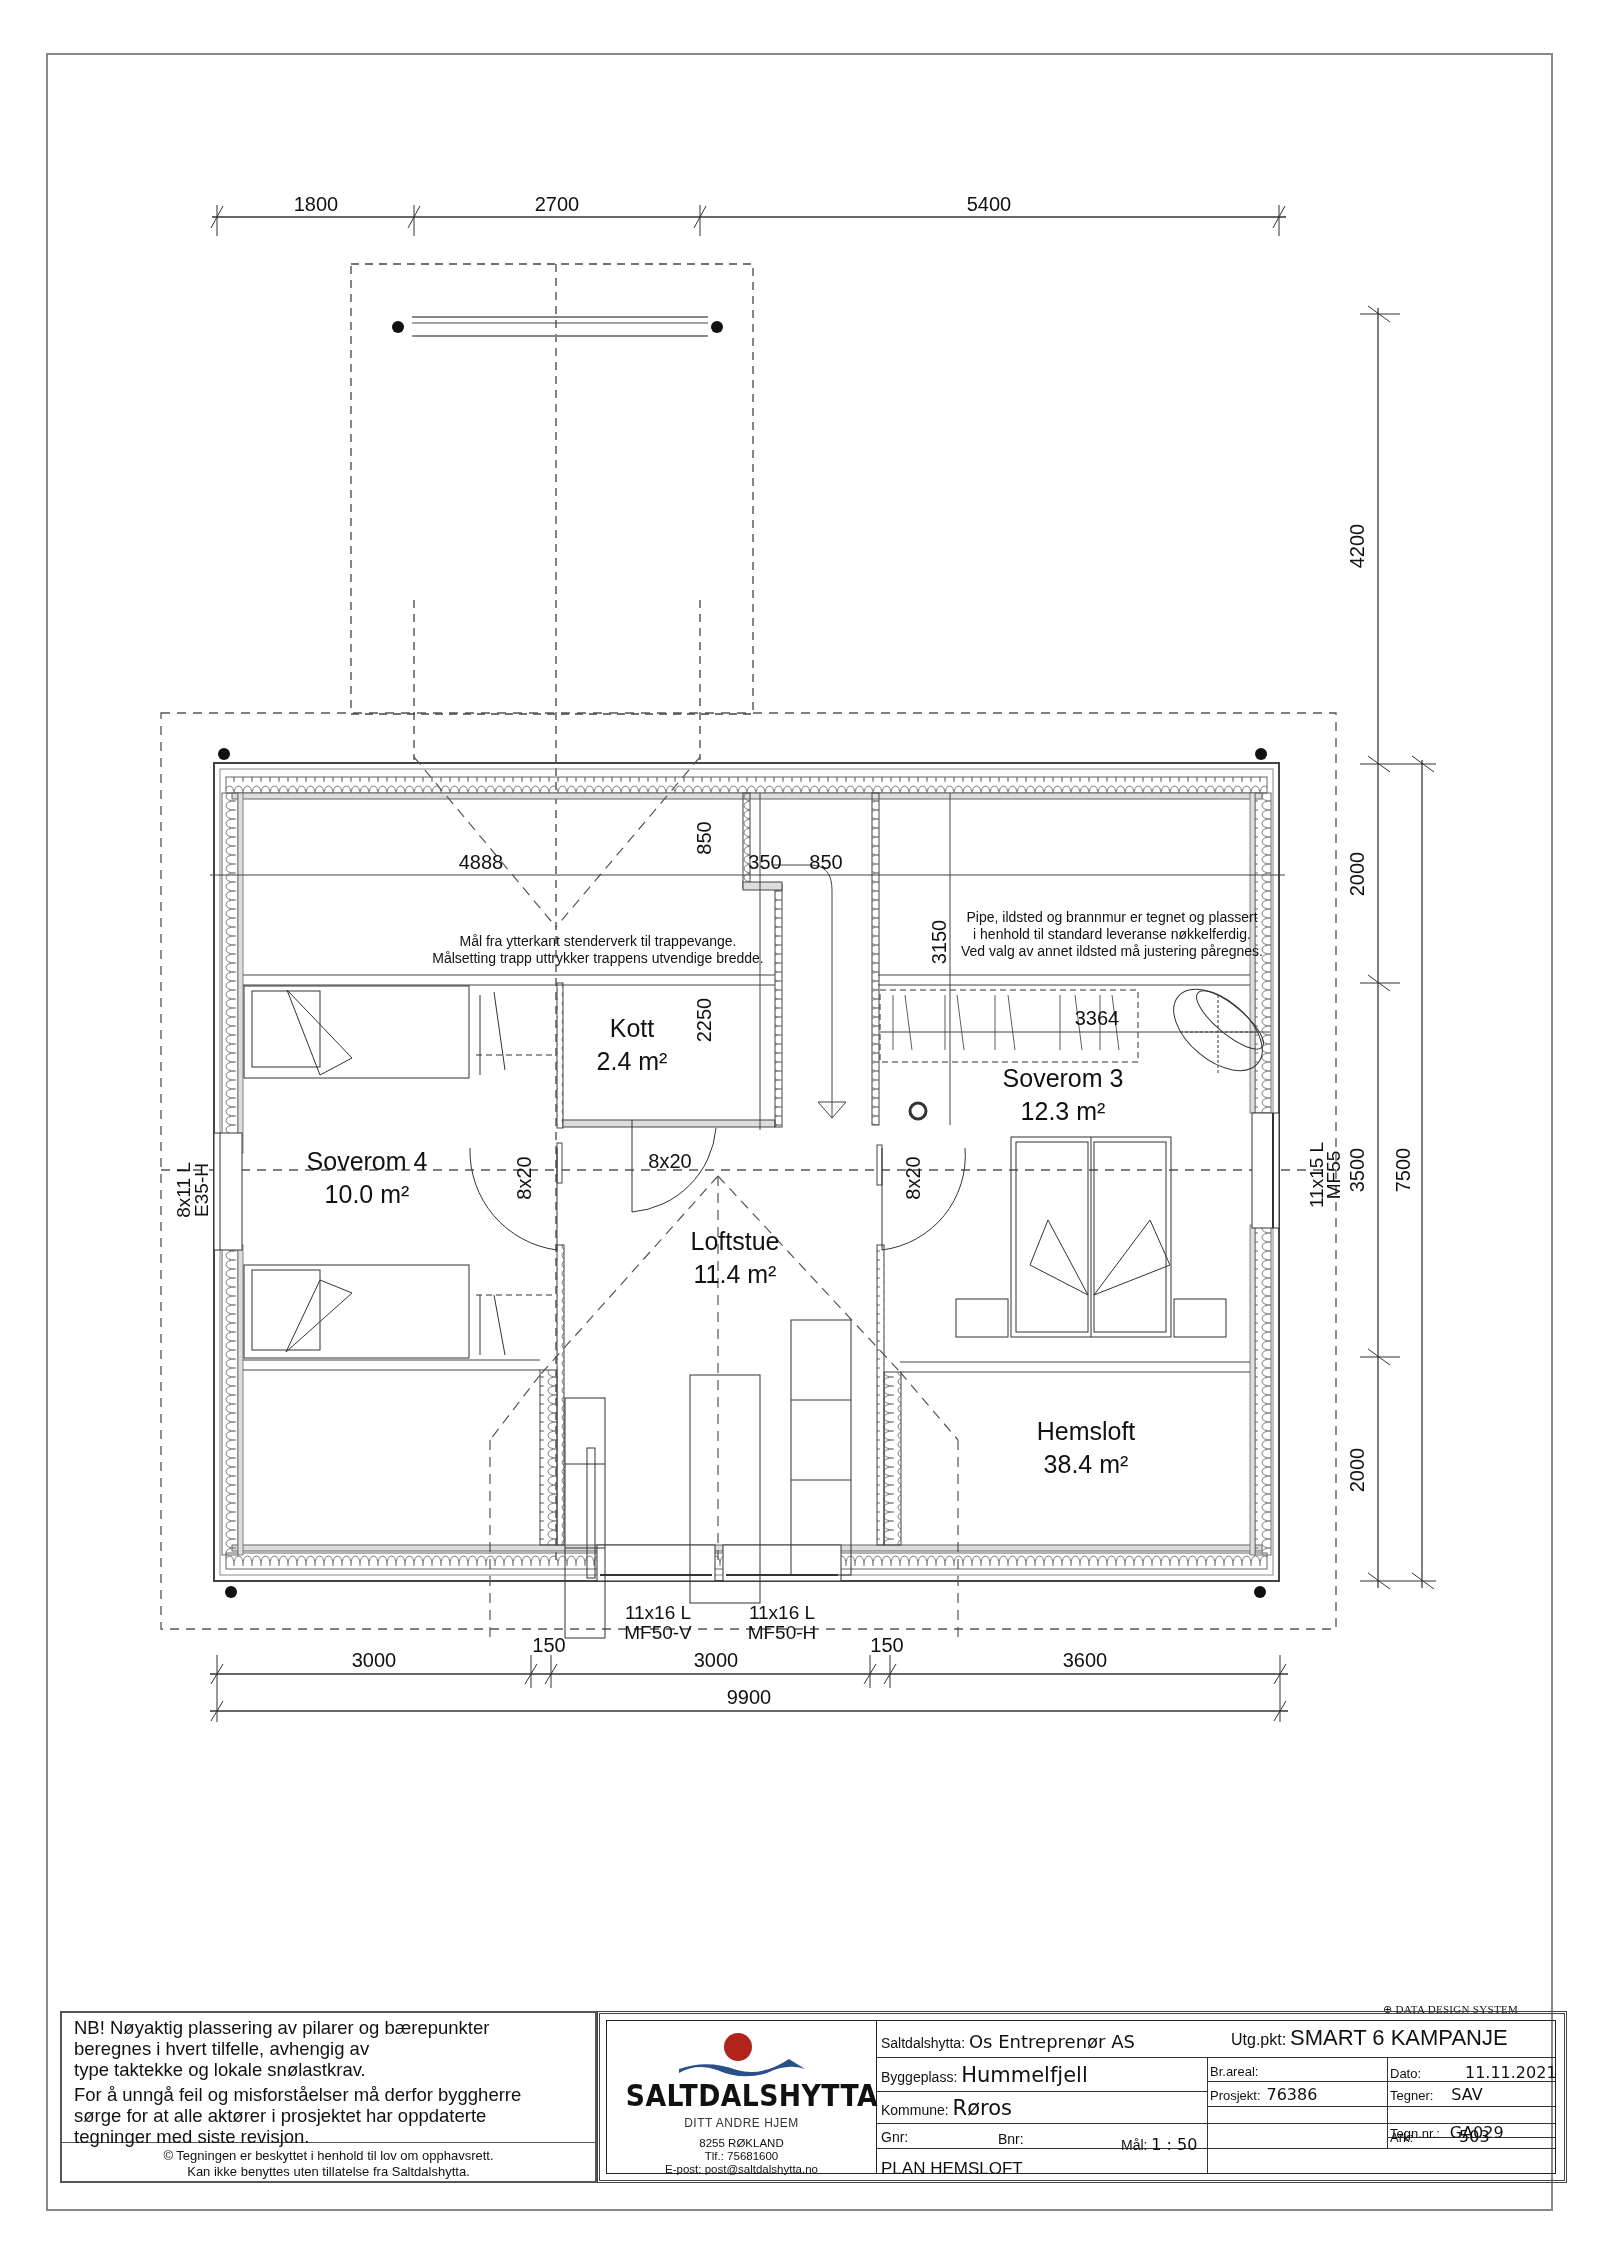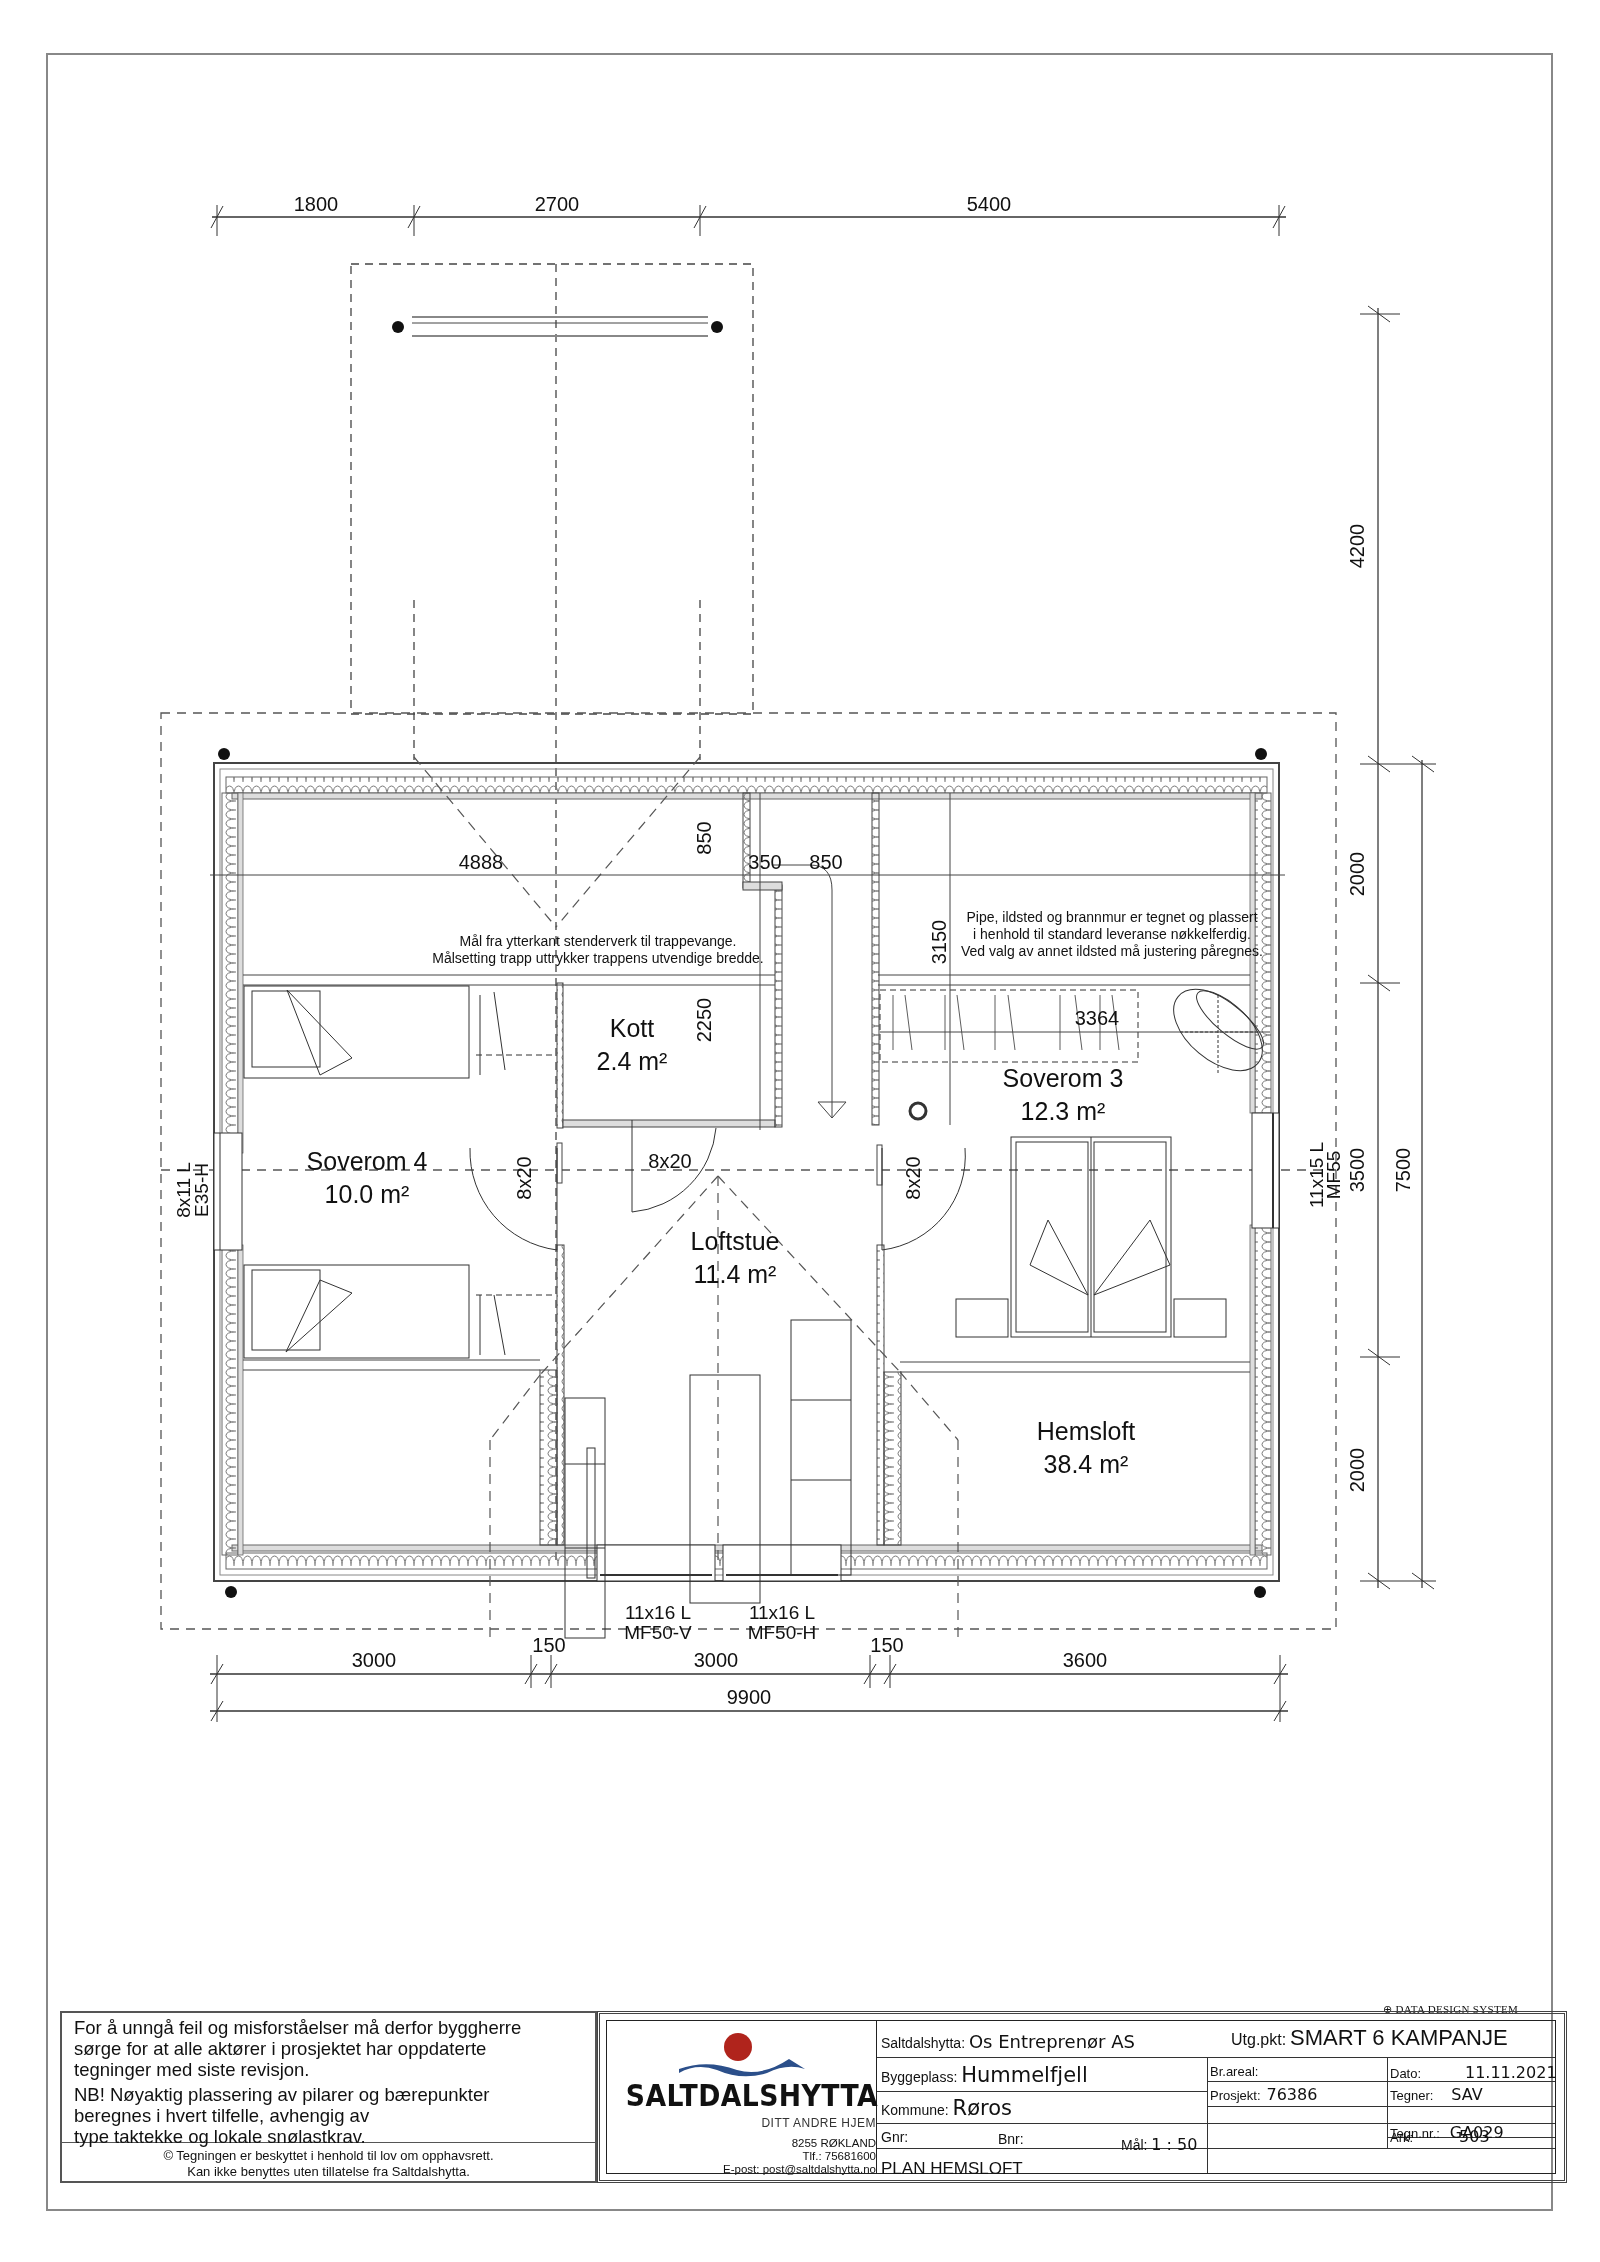--- a/index.html
+++ b/index.html
@@ -12,21 +12,21 @@
   .note { font-size:14px; }
   .win { font-size:19px; }
   
   .notes { position:absolute; left:60px; top:2011px; width:537px; height:172px; border:2px solid #555; box-sizing:border-box; }
   .notes .nb { padding:4px 10px 0 12px; font-size:18.5px; line-height:21px; height:130px; border-bottom:1.5px solid #555; box-sizing:border-box; }
   .notes .nb p { margin:0 0 4px 0; }
   .notes .copy { text-align:center; font-size:13px; line-height:16px; padding-top:5px; }
   
   .tb { position:absolute; left:597px; top:2011px; width:970px; height:172px; border:3px double #444; box-sizing:border-box; }
   .tb .inner { position:absolute; left:6px; top:6px; right:8px; bottom:6px; border:1.5px solid #222; }
-  .logo { position:absolute; left:0; top:0; width:269px; height:100%; border-right:1.5px solid #222; text-align:right; }
+  .logo { position:absolute; left:0; top:0; width:269px; height:100%; border-right:1.5px solid #222; text-align:center; }
   .logo .sun { position:absolute; left:117px; top:12px; width:28px; height:28px; border-radius:50%; background:#b0241c; }
   .logo svg { position:absolute; left:70px; top:34px; }
   .logo .brand { position:absolute; left:0; right:0; top:56px; font-weight:bold; font-size:31px; letter-spacing:0.5px; font-family:"DejaVu Sans", sans-serif; transform:scaleX(0.86); }
   .logo .tag { position:absolute; left:0; right:0; top:95px; font-size:12px; color:#333; letter-spacing:0.5px; }
   .logo .addr { position:absolute; left:0; right:0; top:116px; font-size:11.5px; line-height:13px; }
   .fields { position:absolute; left:270px; top:0; right:0; bottom:0; font-size:14px; }
   .cell { position:absolute; box-sizing:border-box; white-space:nowrap; }
   .lbl { font-size:14px; }
   .val { font-family:"DejaVu Sans", sans-serif; font-size:18px; }
   .hl { position:absolute; height:0; border-top:1.5px solid #333; }
@@ -325,28 +325,28 @@
   <text class="t dim" x="549" y="1652" text-anchor="middle">150</text>
   <text class="t dim" x="716" y="1667" text-anchor="middle">3000</text>
   <text class="t dim" x="887" y="1652" text-anchor="middle">150</text>
   <text class="t dim" x="1085" y="1667" text-anchor="middle">3600</text>
   <text class="t dim" x="749" y="1704" text-anchor="middle">9900</text>
 </svg>
 
 <div class="notes">
   <div class="nb">
     <p>
+      <span>NB! Nøyaktig plassering av pilarer og bærepunkter</span><br>
+      <span>beregnes i hvert tilfelle, avhengig av</span><br>
+      <span>type taktekke og lokale snølastkrav.</span>
+    </p>
+    <p>
       <span>For å unngå feil og misforståelser må derfor byggherre</span><br>
       <span>sørge for at alle aktører i prosjektet har oppdaterte</span><br>
       <span>tegninger med siste revisjon.</span>
-    </p>
-    <p>
-      <span>NB! Nøyaktig plassering av pilarer og bærepunkter</span><br>
-      <span>beregnes i hvert tilfelle, avhengig av</span><br>
-      <span>type taktekke og lokale snølastkrav.</span>
     </p>
   </div>
   <div class="copy">
     <span>© Tegningen er beskyttet i henhold til lov om opphavsrett.</span><br>
     <span>Kan ikke benyttes uten tillatelse fra Saltdalshytta.</span>
   </div>
 </div>
 
 <div class="dds">
   <span>⊕</span>

